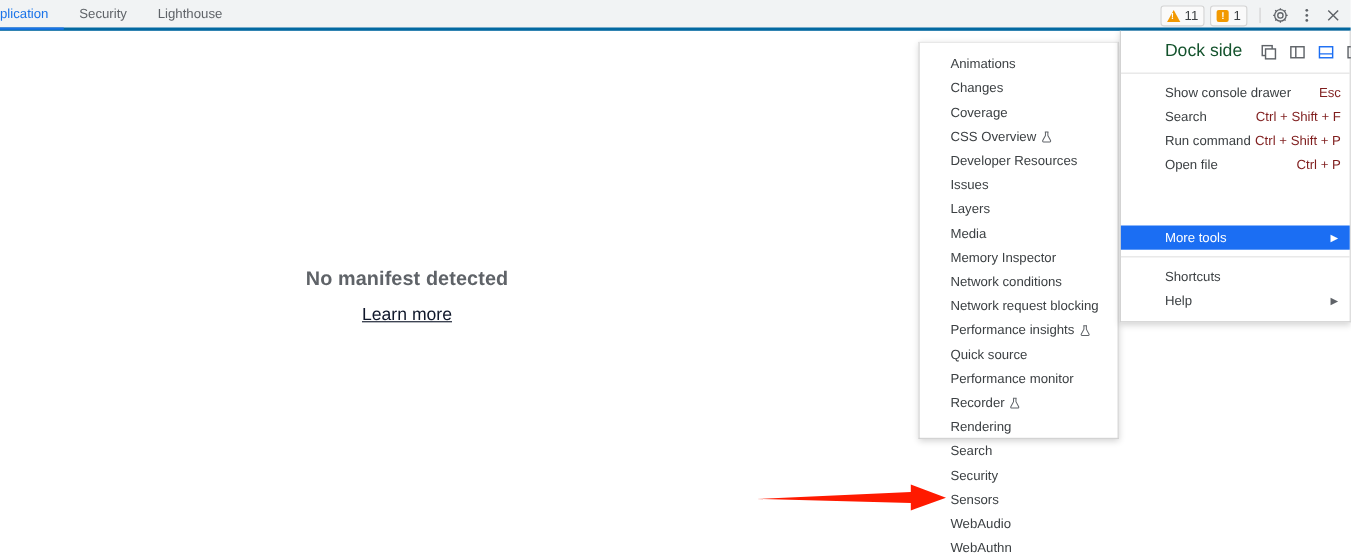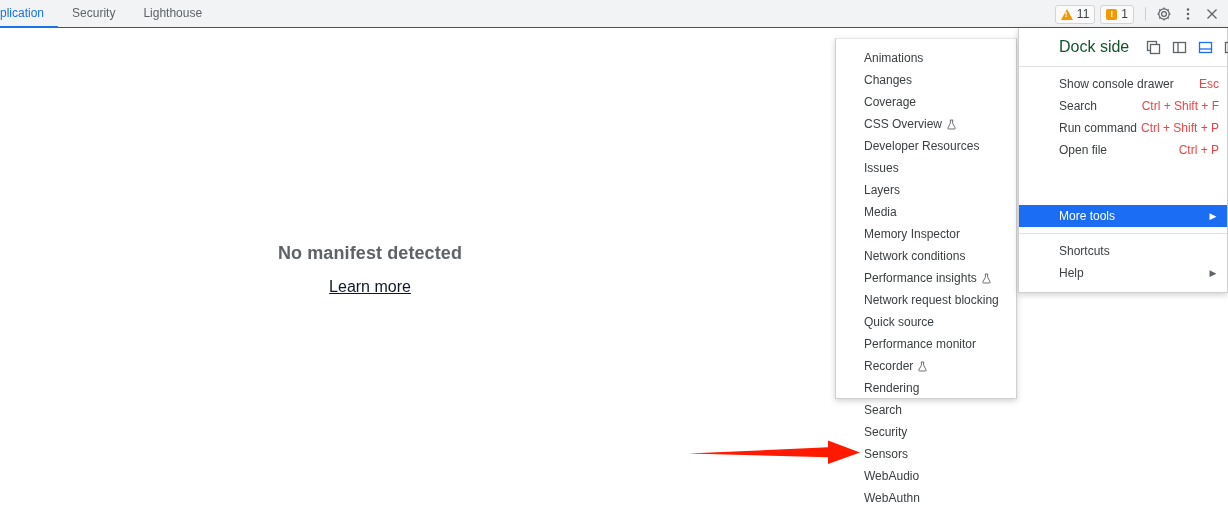--- a/index.html
+++ b/index.html
@@ -8,21 +8,21 @@
     background:#ffffff;
     font-family:"Liberation Sans", sans-serif;
     font-size:12px;color:#3c4043;
     -webkit-font-smoothing:antialiased;
   }
   .root{position:relative;width:1228px;height:509px;}
 
   
   .toolbar{
     position:absolute;left:0;top:0;width:1228px;height:28px;
-    background:#f1f3f4;border-bottom:1px solid #0369a1;
+    background:#f1f3f4;border-bottom:3px solid #0369a1;
     display:flex;align-items:center;box-sizing:border-box;
   }
   .tabs{display:flex;align-items:stretch;height:28px;}
   .tab{
     display:flex;align-items:center;justify-content:center;
     padding:0 14px;height:28px;box-sizing:border-box;
     font-size:12px;color:#5f6368;white-space:nowrap;
     border-bottom:2px solid transparent;
   }
   .tab.clipped{padding-left:0;}
@@ -110,21 +110,21 @@
   .dock-ic{width:17px;height:17px;display:flex;align-items:center;justify-content:center;}
   .dock-ic svg{display:block;}
   .menu-sep{height:1px;background:#e0e0e0;margin:0;}
   .menu-list{padding:6px 0 6px 0;}
   .menu-item{
     height:22px;display:flex;align-items:center;
     padding:0 4px 0 40px;font-size:12px;color:#3c4043;white-space:nowrap;
     box-sizing:border-box;position:relative;
   }
   .menu-item .mi-label{flex:1;}
-  .menu-item .mi-short{color:#ef4444;font-size:12px;padding-right:4px;}
+  .menu-item .mi-short{color:#7f1d1d;font-size:12px;padding-right:4px;}
   .menu-item .mi-arrow{
     width:12px;display:flex;align-items:center;justify-content:center;
     color:#5f6368;font-size:9px;padding-right:4px;
   }
   .menu-item.selected{background:#1b6ef3;color:#fff;margin-top:44px;}
   .menu-item.selected .mi-arrow{color:#fff;}
   .menu-list.bottom{padding:6px 0 8px 0;}
 
   
   .arrow{
@@ -226,30 +226,30 @@
     <div class="flyout-item">
       <span>Media</span>
     </div>
     <div class="flyout-item">
       <span>Memory Inspector</span>
     </div>
     <div class="flyout-item">
       <span>Network conditions</span>
     </div>
     <div class="flyout-item">
+      <span>Network request blocking</span>
+    </div>
+    <div class="flyout-item">
       <span>Performance insights</span>
       <span class="flask">
         <svg width="11" height="11" viewBox="0 0 12 12" fill="none" stroke="#5f6368" stroke-width="1">
           <path d="M4.8 1.2v3.4L2.1 9.6a.9.9 0 0 0 .8 1.3h6.2a.9.9 0 0 0 .8-1.3L7.2 4.6V1.2"></path>
           <path d="M4.2 1.2h3.6"></path>
         </svg>
       </span>
-    </div>
-    <div class="flyout-item">
-      <span>Network request blocking</span>
     </div>
     <div class="flyout-item">
       <span>Quick source</span>
     </div>
     <div class="flyout-item">
       <span>Performance monitor</span>
     </div>
     <div class="flyout-item">
       <span>Recorder</span>
       <span class="flask">

